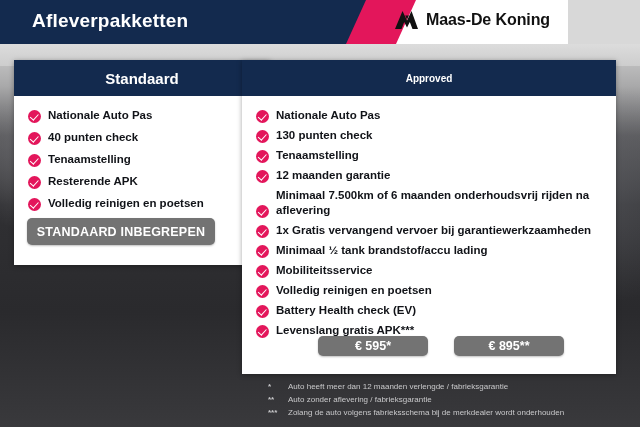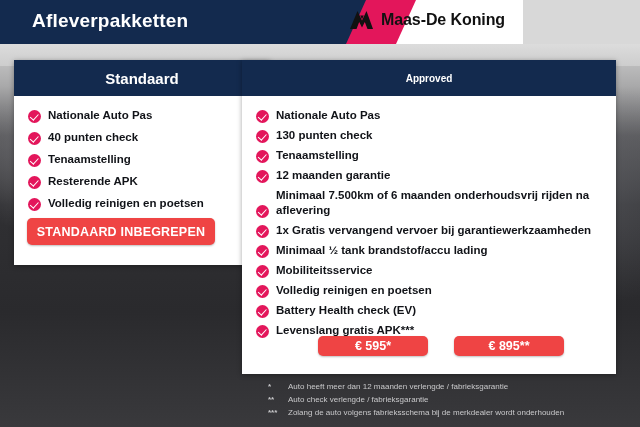--- a/index.html
+++ b/index.html
@@ -20,21 +20,21 @@
       linear-gradient(180deg,#cfcfcf 0%, #a9a9aa 11%, #59595c 24%, #303033 42%, #2a2a2d 70%, #39393c 100%);
     filter:blur(0.4px);
   }
   #bg-top-strip{
     position:absolute; left:0; top:44px; width:640px; height:22px;
     background:linear-gradient(180deg,#dcdcdc,#cdcdcd);
   }
 
   
   #header{
-    position:absolute; left:0; top:0; width:523px; height:44px;
+    position:absolute; left:0; top:0; width:568px; height:44px;
     background:#ffffff; overflow:hidden;
   }
   #header-navy{
     position:absolute; left:0; top:0; width:375px; height:44px;
     background:#132a4e;
     clip-path:polygon(0 0, 100% 0, 93.4% 100%, 0 100%);
   }
   #header-pink{
     position:absolute; left:336px; top:0; width:80px; height:44px;
     background:#e3165b;
@@ -87,21 +87,21 @@
     transform:rotate(42deg);
   }
   .feature-text{
     font-size:11.5px; font-weight:bold; color:#111318;
     line-height:15px; max-width:330px;
   }
   #list-standard .feature-text{ max-width:180px; }
 
   
   .btn-pink{
-    background:#ef4444; color:#ffffff; border:none;
+    background:#737373; color:#ffffff; border:none;
     font-weight:bold; border-radius:5px; text-align:center;
     font-family:"Liberation Sans", sans-serif;
     box-shadow:0 1px 2px rgba(0,0,0,.25);
   }
   #btn-standard-included{
     position:absolute; left:13px; bottom:20px;
     width:188px; height:27px; font-size:12.5px; letter-spacing:.2px;
   }
   #price-row{
     position:absolute; left:76px; bottom:18px;
@@ -222,19 +222,19 @@
   </div>
 </div>
 
 <div id="footnotes">
   <div class="footnote">
     <span class="footnote-mark">*</span>
     <span class="footnote-text">Auto heeft meer dan 12 maanden verlengde / fabrieksgarantie</span>
   </div>
   <div class="footnote">
     <span class="footnote-mark">**</span>
-    <span class="footnote-text">Auto check verlengde / fabrieksgarantie</span>
+    <span class="footnote-text">Auto zonder aflevering / fabrieksgarantie</span>
   </div>
   <div class="footnote">
     <span class="footnote-mark">***</span>
     <span class="footnote-text">Zolang de auto volgens fabrieksschema bij de merkdealer wordt onderhouden</span>
   </div>
 </div>
 
 </body></html>

